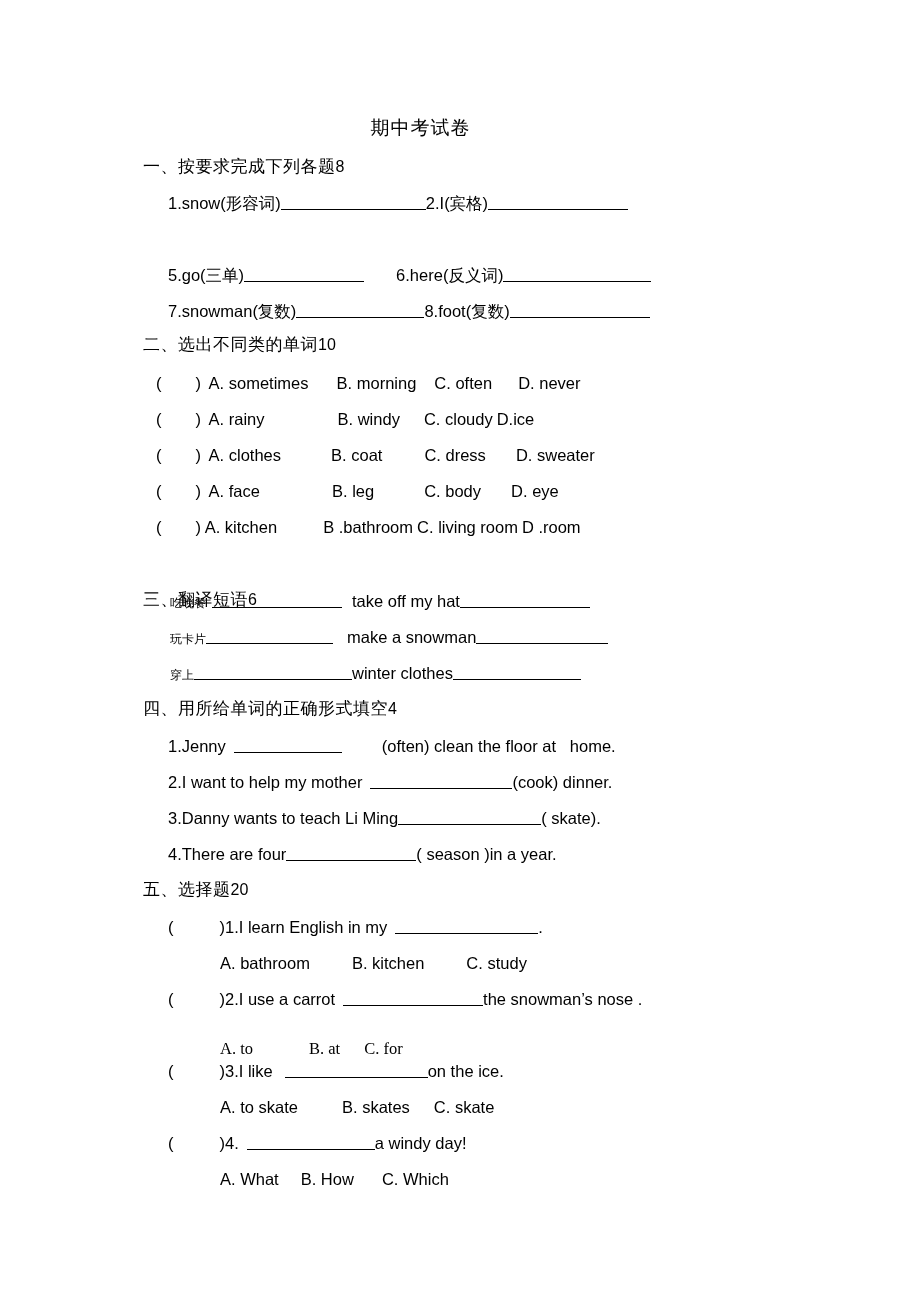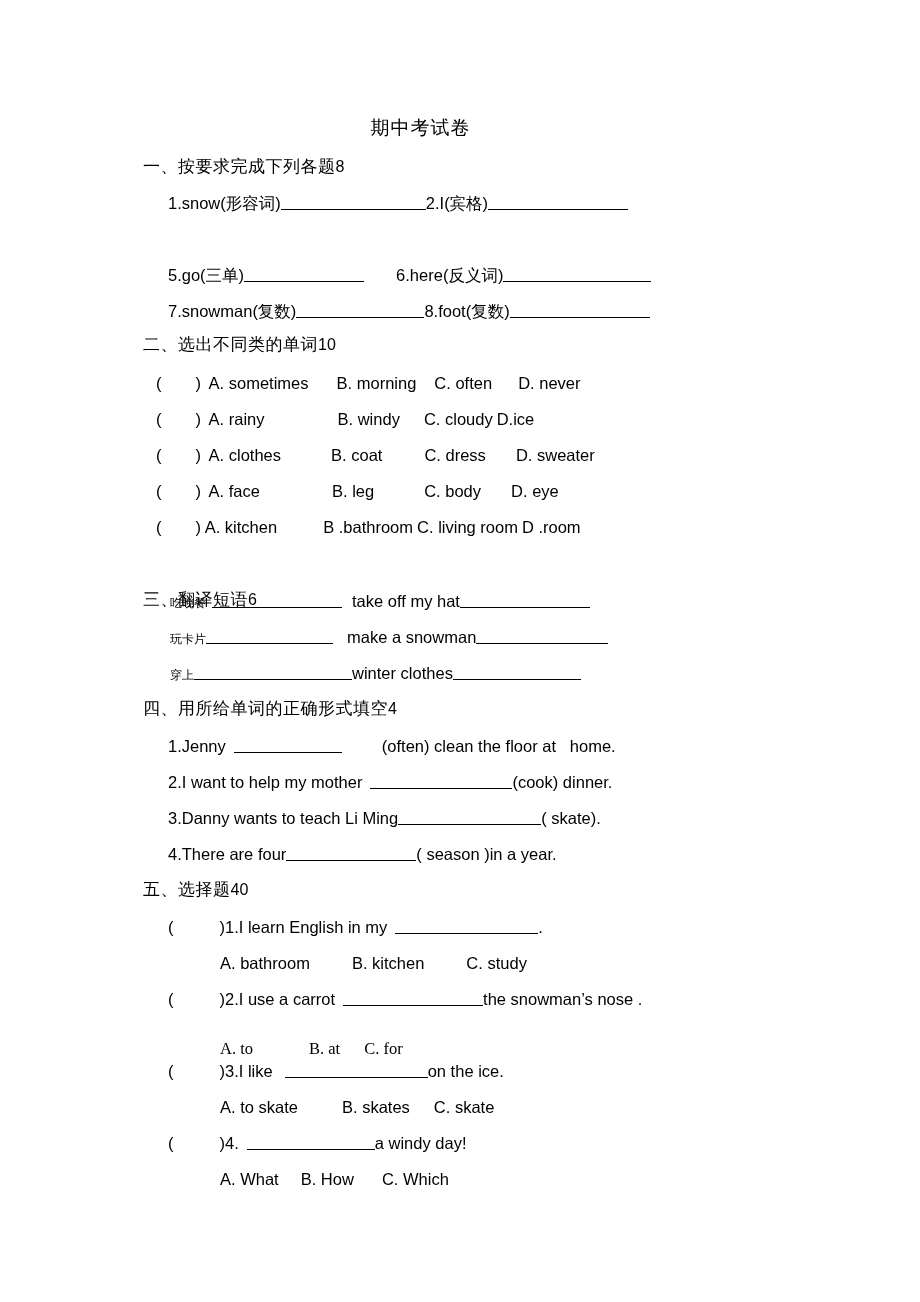--- a/index.html
+++ b/index.html
@@ -170,21 +170,21 @@
 
   <div class="row" style="left:168px; top:807px;">
     <span>3.Danny wants to teach Li Ming</span><span class="blank" style="width:143px;"></span><span>( skate).</span>
   </div>
 
   <div class="row" style="left:168px; top:843px;text-align:center;">
     <span>4.There are four</span><span class="blank" style="width:130px;"></span><span>( season )in a year.</span>
   </div>
 
   <div class="sec-head" style="top:878px;">
-    <span class="num-cn">五、选择题</span><span class="pts">40</span>
+    <span class="num-cn">五、选择题</span><span class="pts">20</span>
   </div>
 
   <div class="row" style="left:168px; top:916px;">
     <span class="paren">(<span class="sp" style="width:46px;"></span>)</span><span>1.I learn English in my</span><span class="sp-wide" style="width:8px;"></span><span class="blank" style="width:143px;"></span><span>.</span>
   </div>
   <div class="row" style="left:220px; top:952px;">
     <span>A. bathroom</span><span class="sp-wide" style="width:42px;"></span><span>B. kitchen</span><span class="sp-wide" style="width:42px;"></span><span>C. study</span>
   </div>
 
   <div class="row" style="left:168px; top:988px;">

